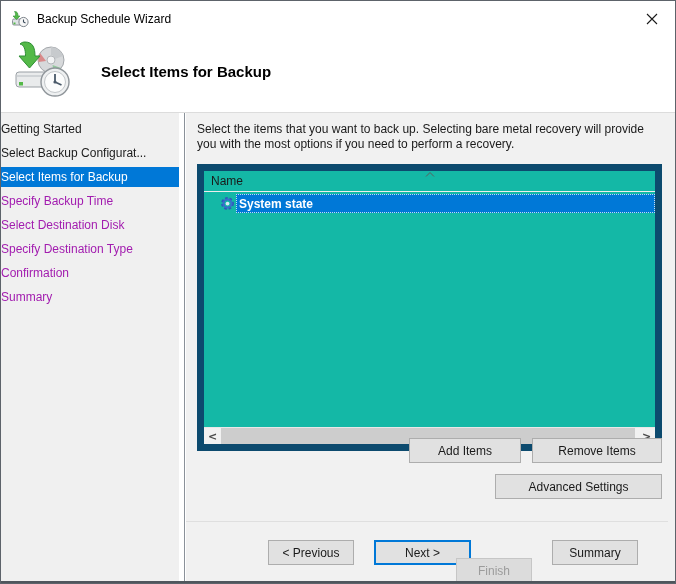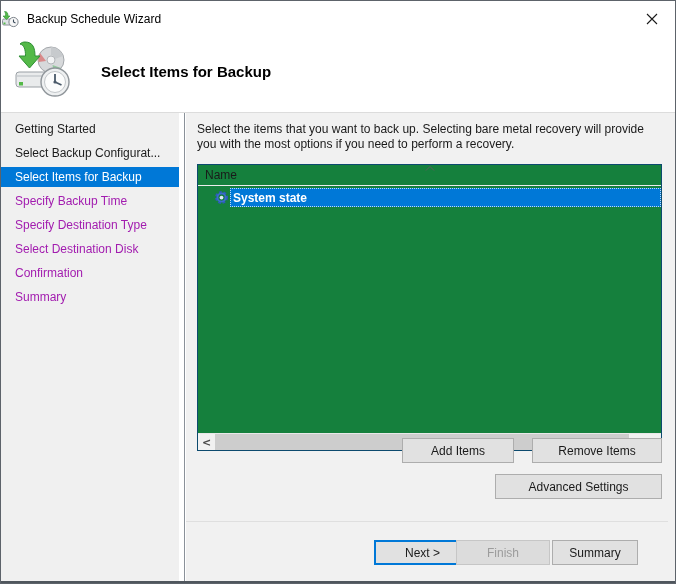--- a/index.html
+++ b/index.html
@@ -14,21 +14,21 @@
     width: 676px;
     height: 584px;
     background: #ffffff;
     border: 1px solid #5d6artifact3;
     border: 1px solid #5d636a;
     overflow: hidden;
   }
   
   .titlebar {
     position: absolute; top:0; left:0; right:0; height:36px;
-    background:#ffffff; display:flex; align-items:center; 
+    background:#ffffff; display:flex; align-items:center; padding-left:10px;
   }
   .titlebar-title { margin-left:8px; font-size:12px; color:#000; }
   .close-btn {
     position:absolute; top:3px; right:5px; width:36px; height:30px;
     display:flex; align-items:center; justify-content:center; cursor:default;
   }
   
   .header {
     position:absolute; top:36px; left:0; right:0; height:76px;
     background:#ffffff; border-bottom:1px solid #dcdcdc;
@@ -42,39 +42,39 @@
   .sidebar {
     position:absolute; top:112px; left:0; width:178px; bottom:2px;
     background:#f0f0f0; padding-top:4px;
   }
   .sidebar-gutter {
     position:absolute; top:112px; left:178px; width:6px; bottom:2px;
     background:#ffffff; border-right:1px solid #8a9199;
   }
   .side-item {
     height:24px; display:flex; align-items:center;
-    padding-left:14px; white-space:nowrap; overflow:hidden; color:#1b1b1b;
+    white-space:nowrap; overflow:hidden; color:#1b1b1b;
   }
   .side-item.pending { color:#a21caf; }
   .side-item.active {
     background:#0078d7; color:#ffffff; height:20px; margin:2px 0;
   }
   
   .main {
     position:absolute; top:112px; left:185px; right:0; bottom:2px;
     background:#f1f1f1;
   }
   .instructions {
     position:absolute; left:11px; top:9px; width:468px;
     line-height:15px; color:#1a1a1a;
   }
   
   .listbox {
     position:absolute; left:11px; top:51px; width:465px; height:287px;
-    background:#15803d; border:1px solid #0c4a6e;
+    background:#14b8a6; border:7px solid #0c4a6e;
   }
   .list-header {
     position:relative; height:21px; border-bottom:1px solid #ededed;
   }
   .list-header-label { position:absolute; left:7px; top:3px; color:#1a1a1a; }
   .sort-chevron { position:absolute; left:50%; top:1px; margin-left:-5px; }
   .list-row { position:relative; height:19px; margin-top:2px;font-weight:bold; }
   .row-highlight {
     position:absolute; left:32px; right:0; top:0; bottom:0;
     background:#0078d7;
@@ -100,31 +100,31 @@
     position:absolute; left:17px; top:0; width:414px; height:16px;
     background:#cdcdcd;
   }
   
   .btn {
     position:absolute; height:25px;
     background:#e1e1e1; border:1px solid #adadad;
     display:flex; align-items:center; justify-content:center;
     font-size:12px; color:#1a1a1a; cursor:default;
   }
-  .btn-add { left:216px; top:325px; width:112px; }
+  .btn-add { left:223px; top:325px; width:112px; }
   .btn-remove { left:346px; top:325px; width:130px; }
   .btn-advanced { left:309px; top:361px; width:167px; }
   .footer-sep {
     position:absolute; left:0; right:7px; top:408px; height:1px;
     background:#dfdfdf;
   }
   .btn-previous { left:82px; top:427px; width:86px; }
   .btn-next { left:188px; top:427px; width:97px; border:2px solid #0078d7; }
   .btn-finish {
-    left:270px; top:427px; width:94px;
+    left:270px; top:445px; width:76px;
     background:#dcdcdc; border:1px solid #c6c6c6; color:#9c9c9c;text-align:center;
   }
   .btn-cancel { left:366px; top:427px; width:86px; }
   .bottom-edge {
     position:absolute; left:0; right:0; bottom:0; height:2px; background:#4f565d;
   }
 </style>
 </head>
 <body>
 
@@ -167,22 +167,22 @@
       <path d="M12 2 C20 2 22 8 22 16 L27 16 L16.5 28 L6 16 L12.5 16 C12.5 9 11 5 7 4 C8.5 2.6 10 2 12 2 Z" fill="#54b948" stroke="#2f8f35" stroke-width="1"></path>
     </svg>
     <div class="page-title">Select Items for Backup</div>
   </div>
 
   <div class="sidebar">
     <div class="side-item">Getting Started</div>
     <div class="side-item">Select Backup Configurat...</div>
     <div class="side-item active">Select Items for Backup</div>
     <div class="side-item pending">Specify Backup Time</div>
+    <div class="side-item pending">Select Destination Disk</div>
     <div class="side-item pending">Specify Destination Type</div>
-    <div class="side-item pending">Select Destination Disk</div>
     <div class="side-item pending">Confirmation</div>
     <div class="side-item pending">Summary</div>
   </div>
   <div class="sidebar-gutter"></div>
 
   <div class="main">
     <div class="instructions">
       <div>Select the items that you want to back up. Selecting bare metal recovery will provide</div>
       <div>you with the most options if you need to perform a recovery.</div>
     </div>
@@ -214,19 +214,20 @@
         </div>
       </div>
     </div>
 
     <div class="btn btn-add">Add Items</div>
     <div class="btn btn-remove">Remove Items</div>
     <div class="btn btn-advanced">Advanced Settings</div>
 
     <div class="footer-sep"></div>
 
+    <div class="btn btn-previous">&lt; Previous</div>
     <div class="btn btn-next">Next &gt;</div>
     <div class="btn btn-finish" aria-disabled="true">Finish</div>
     <div class="btn btn-cancel">Summary</div>
   </div>
 
   <div class="bottom-edge"></div>
 </div>
 
 </body></html>

